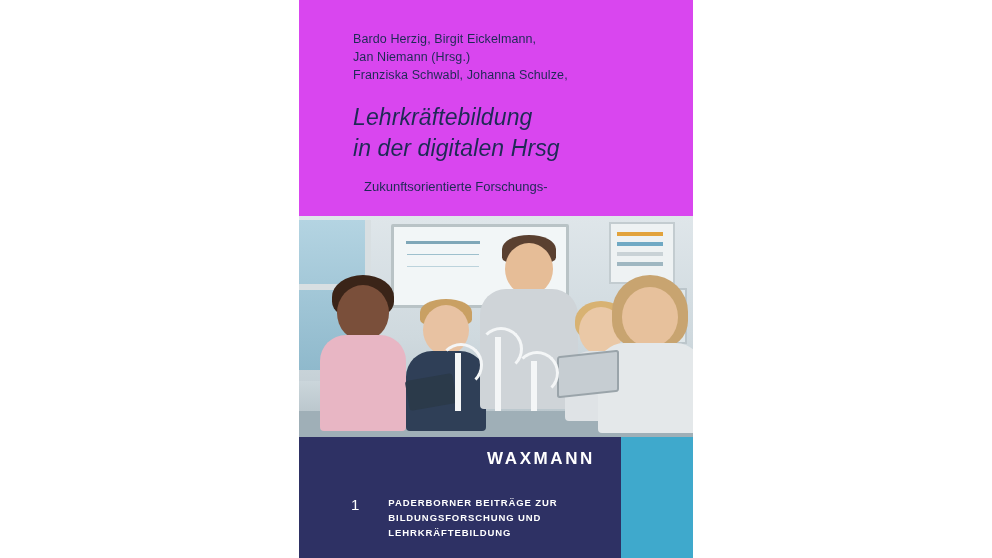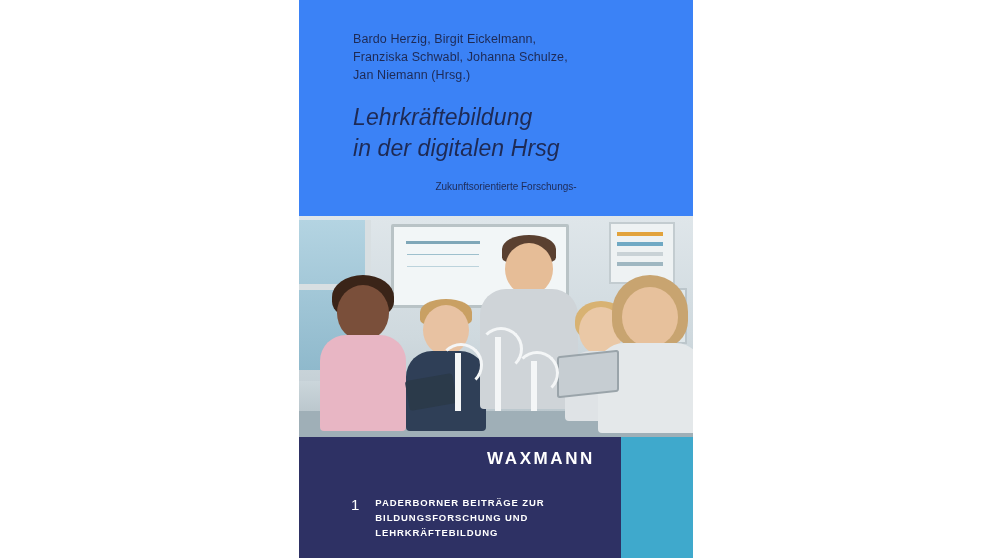--- a/index.html
+++ b/index.html
@@ -29,21 +29,21 @@
     background: #3fa9cc;
     overflow: hidden;
     box-shadow: 0 0 0 0 rgba(0,0,0,0);
   }
   
   .cover-top {
     position: absolute;
     left: 0; top: 0;
     width: 394px;
     height: 216px;
-    background: #3b82f6;
+    background: #d946ef;
     box-sizing: border-box;
     padding: 30px 34px 0 54px;
   }
   .editors {
     color: #1e2a55;
     font-size: 12.5px;
     line-height: 18px;
     letter-spacing: 0.1px;
     margin: 0 0 18px 0;
   }
@@ -53,24 +53,23 @@
     font-size: 23px;
     line-height: 31px;
     font-weight: 400;
     margin: 0 0 14px 0;
     letter-spacing: 0.1px;
     font-style: italic;
   }
   .title span { display: block; }
   .subtitle {
     color: #1e2a55;
-    font-size: 10px;
+    font-size: 13px;
     line-height: 18px;
     margin: 11px;
-    text-align: center;
   }
   .subtitle span { display: block; }
 
   
   .photo {
     position: absolute;
     left: 0;
     top: 216px;
     width: 394px;
     height: 221px;
@@ -202,34 +201,34 @@
     font-weight: 400;
     padding-top: 2px;
   }
   .series-text {
     color: #ffffff;
     font-size: 9.5px;
     line-height: 15px;
     letter-spacing: 0.9px;
     font-weight: 700;
   }
-  .series-text span { display:block; }
+  .series-text span { display:block;margin-left:13px; }
 </style>
 </head>
 <body>
 
 <div id="stage">
 
   <div class="cover">
 
     <div class="cover-top">
       <p class="editors">
         <span>Bardo Herzig, Birgit Eickelmann,</span>
+        <span>Jan Niemann (Hrsg.)</span>
         <span>Franziska Schwabl, Johanna Schulze,</span>
-        <span>Jan Niemann (Hrsg.)</span>
       </p>
       <h1 class="title">
         <span>Lehrkräftebildung</span>
         <span>in der digitalen Hrsg</span>
       </h1>
       <p class="subtitle">
         <span>Zukunftsorientierte Forschungs-</span>
       </p>
     </div>
 

